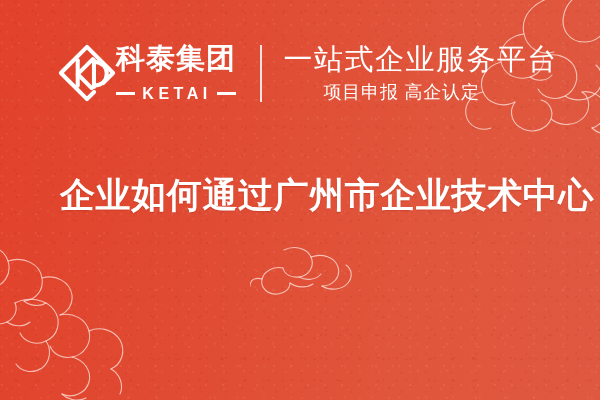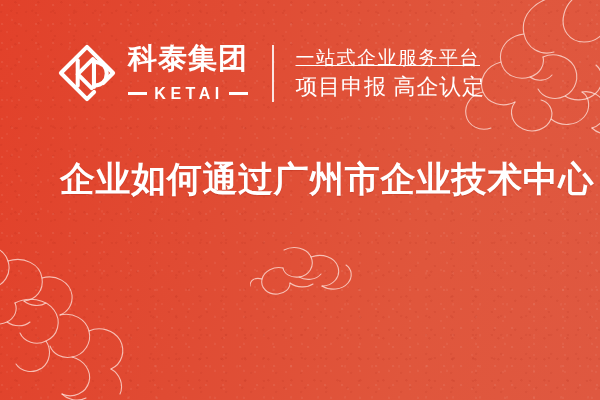--- a/index.html
+++ b/index.html
@@ -62,21 +62,20 @@
     height: 66px;
   }
 
   #logo-mark {
     width: 58px;
     height: 58px;
     flex: 0 0 auto;
   }
 
   #logo-wordmark {
-    margin-left: 12px;
     display: flex;
     flex-direction: column;
     justify-content: center;
     gap: 8px;
   }
   #logo-cn {
     color: #ffffff;
     font-size: 29px;
     font-weight: bold;
     letter-spacing: 1px;
@@ -113,40 +112,40 @@
     flex: 0 0 auto;
   }
 
   #tagline-block {
     display: flex;
     flex-direction: column;
     justify-content: center;
   }
   #tagline-main {
     color: #ffffff;
-    font-size: 19px;
+    font-size: 29px;
     line-height: 1.12;
     letter-spacing: 1.5px;
     white-space: nowrap;
-    text-decoration: underline;
   }
   #tagline-sub {
     color: #ffffff;
-    font-size: 22px;
+    font-size: 18px;
     line-height: 1.15;
     letter-spacing: .8px;
     margin-top: 6px;
     white-space: nowrap;
+    margin-left: 40px;
   }
 
   
   #headline {
     position: absolute;
     left: 60px;
-    top: 155px;
+    top: 171px;
     width: 510px;
   }
   .headline-line {
     color: #ffffff;
     font-size: 35px;
     font-weight: bold;
     letter-spacing: .6px;
     line-height: 47px;
     white-space: nowrap;
     text-shadow: 0 1px 1px rgba(150,25,12,.25);

